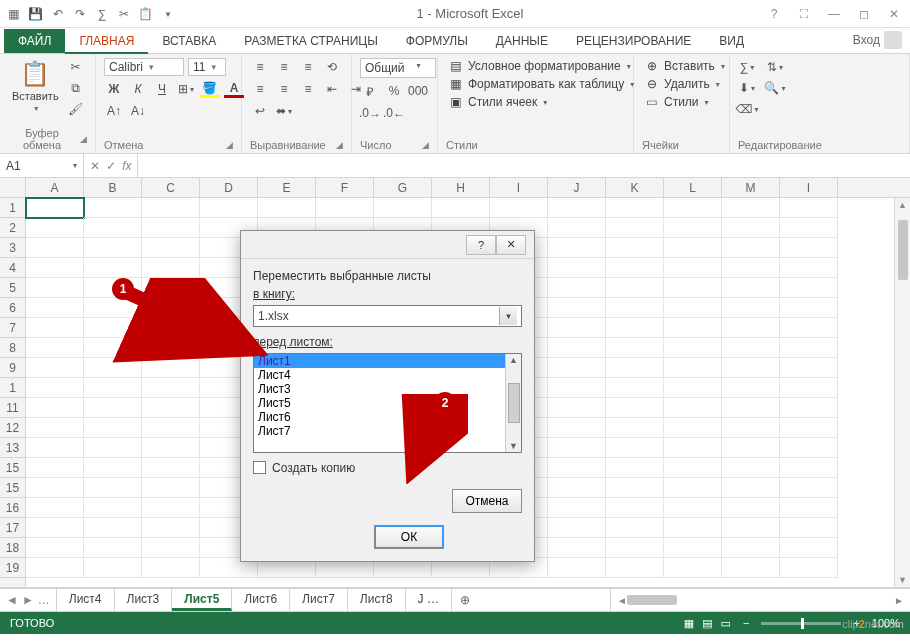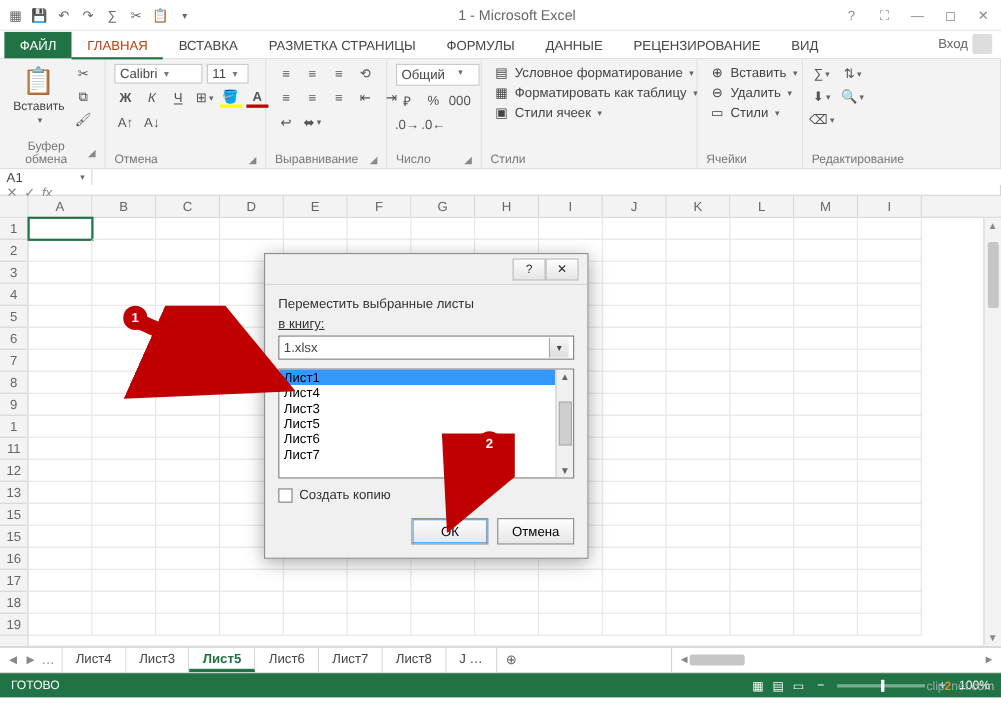--- a/index.html
+++ b/index.html
@@ -41,21 +41,21 @@
 
 .rowline { display: flex; align-items: center; gap: 4px; }
 .fmtbtn { width: 20px; height: 18px; display: inline-flex; align-items: center; justify-content: center; color: #555; cursor: pointer; font-size: 12px; }
 
 .combo { border: 1px solid #c6c6c6; background: #fff; padding: 2px 4px; display: inline-flex; align-items: flex-start; gap: 10px; font-size: 12px; }
 
 .menuline { display: flex; align-items: center; gap: 4px; font-size: 12px; color: #444; padding: 1px 2px; cursor: pointer; white-space: nowrap; }
 .menuline .ico { width: 16px; text-align: center; }
 
 
-.fbar { height: 24px; border-bottom: 1px solid #d4d4d4; display: flex; align-items: stretch; background: #fff; flex-direction: column; }
+.fbar { height: 24px; border-bottom: 1px solid #d4d4d4; display: flex; align-items: stretch; background: #fff; }
 .namebox { width: 84px; border-right: 1px solid #d4d4d4; display: flex; align-items: center; padding: 0 6px; background: #fff; justify-content: space-between; }
 .fxbtns { display: flex; align-items: center; padding: 0 6px; gap: 6px; color: #888; border-right: 1px solid #d4d4d4; }
 .formula-input { flex: 1; padding: 0 6px; }
 
 
 .gridwrap { position: relative; height: 410px; overflow: hidden; border-bottom: 1px solid #d4d4d4; }
 .colheads { display: flex; height: 20px; background: #f3f3f3; border-bottom: 1px solid #d4d4d4; }
 .corner { width: 26px; border-right: 1px solid #d4d4d4; background: #f3f3f3; }
 .colh { width: 58px; border-right: 1px solid #d4d4d4; text-align: center; font-size: 12px; color: #666; line-height: 20px; background: #f3f3f3; }
 .gridbody { display: flex; height: 390px; }
@@ -91,28 +91,28 @@
 .dlg-title-btns { margin-left: auto; display: flex; gap: 0; }
 .dlg-title-btns .b { width: 30px; height: 20px; border: 1px solid #bbb; background: linear-gradient(#fdfdfd,#e6e6e6); display: flex; align-items: center; justify-content: center; font-size: 11px; cursor: pointer; }
 .dlg-body { padding: 10px 12px 12px; }
 .dlg-label { font-size: 12px; color: #333; margin-bottom: 4px; }
 .dlg-label u { text-decoration: underline; }
 .dlg-select { width: 100%; height: 22px; border: 1px solid #7a7a7a; background: #fff; display: flex; align-items: center; padding: 0 4px; justify-content: space-between; margin-bottom: 8px; }
 .dlg-select .dd { width: 18px; height: 18px; background: linear-gradient(#f5f5f5,#ddd); border-left: 1px solid #aaa; display: flex; align-items: center; justify-content: center; font-size: 9px; }
 .dlg-list { width: 100%; height: 100px; border: 1px solid #7a7a7a; background: #fff; overflow: hidden; position: relative; margin-bottom: 8px; display:flex; }
 .dlg-list-inner { flex:1; overflow:hidden; }
 .dlg-list-item { padding: 0 4px; font-size: 12px; line-height: 14px; cursor: pointer; color:#000; }
-.dlg-list-item.sel { background: #3399ff; color: #000000; }
+.dlg-list-item.sel { background: #3399ff; color: #4c1d95; }
 .dlg-list-scroll { width:16px; background:#f0f0f0; border-left:1px solid #ccc; display:flex; flex-direction:column; justify-content:space-between; align-items:center; font-size:9px; color:#666; padding:1px 0; }
 .dlg-list-scroll .th { width:12px; height:40px; background:#cfcfcf; border:1px solid #aaa; }
-.dlg-check { display: flex; align-items: center; gap: 6px; font-size: 12px; color: #333; margin-bottom: 14px; }
+.dlg-check { display: flex; gap: 6px; font-size: 12px; color: #333; margin-bottom: 14px; }
 .dlg-check .cb { width: 13px; height: 13px; border: 1px solid #7a7a7a; background: #fff; }
 .dlg-btns { display: flex; justify-content: flex-end; gap: 8px; }
 .dlg-btn { min-width: 70px; height: 24px; border: 1px solid #8a8a8a; background: linear-gradient(#fdfdfd,#e6e6e6); font-size: 12px; cursor: pointer; }
-.dlg-btn.primary { box-shadow: 0 0 0 1px #3399ff inset; }
+.dlg-btn.primary { box-shadow: 0 0 0 1px #3399ff inset; margin-top: 36px; }
 
 
 .arrow { position: absolute; pointer-events: none; }
 .callout { position: absolute; width: 22px; height: 22px; border-radius: 50%; background: #c00000; color: #fff; font-size: 12px; font-weight: bold; display: flex; align-items: center; justify-content: center; pointer-events:none; }
 
 .watermark { position: absolute; right: 6px; bottom: 13px; font-size: 11px; color: #9aa; }
 .watermark b { color: #e68a2e; }
 
 .dd-caret { font-size: 8px; color: #666; margin-left: 2px; }
 </style>
@@ -732,20 +732,21 @@
       <div class="b">✕</div>
     </div>
   </div>
   <div class="dlg-body">
     <div class="dlg-label">Переместить выбранные листы</div>
     <div class="dlg-label"><u>в книгу:</u></div>
     <div class="dlg-select">
       <span>1.xlsx</span>
       <span class="dd">▾</span>
     </div>
+    <div class="dlg-label"><u>перед листом:</u></div>
     <div class="dlg-list">
       <div class="dlg-list-inner">
           <div class="dlg-list-item sel">Лист1</div>
           <div class="dlg-list-item">Лист4</div>
           <div class="dlg-list-item">Лист3</div>
           <div class="dlg-list-item">Лист5</div>
           <div class="dlg-list-item">Лист6</div>
           <div class="dlg-list-item">Лист7</div>
         </div>
       <div class="dlg-list-scroll">

